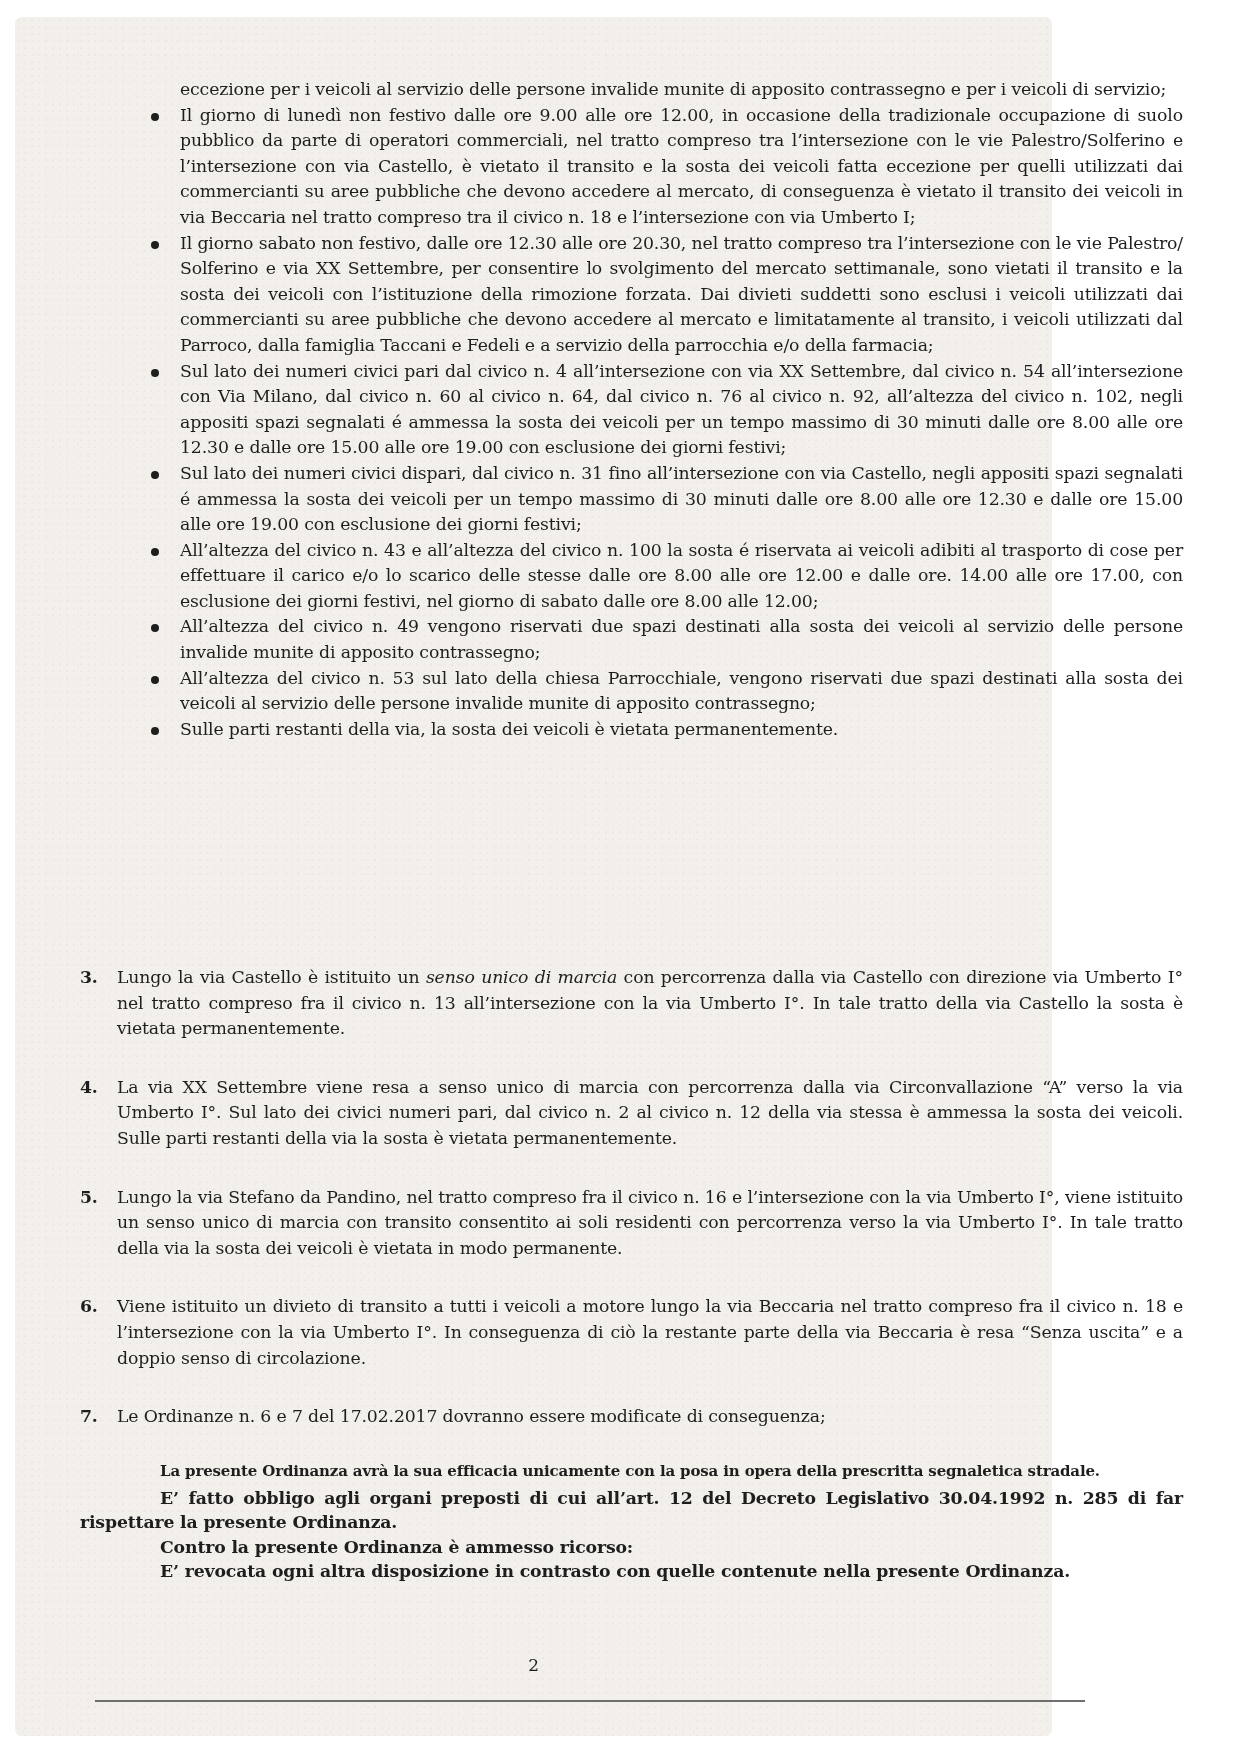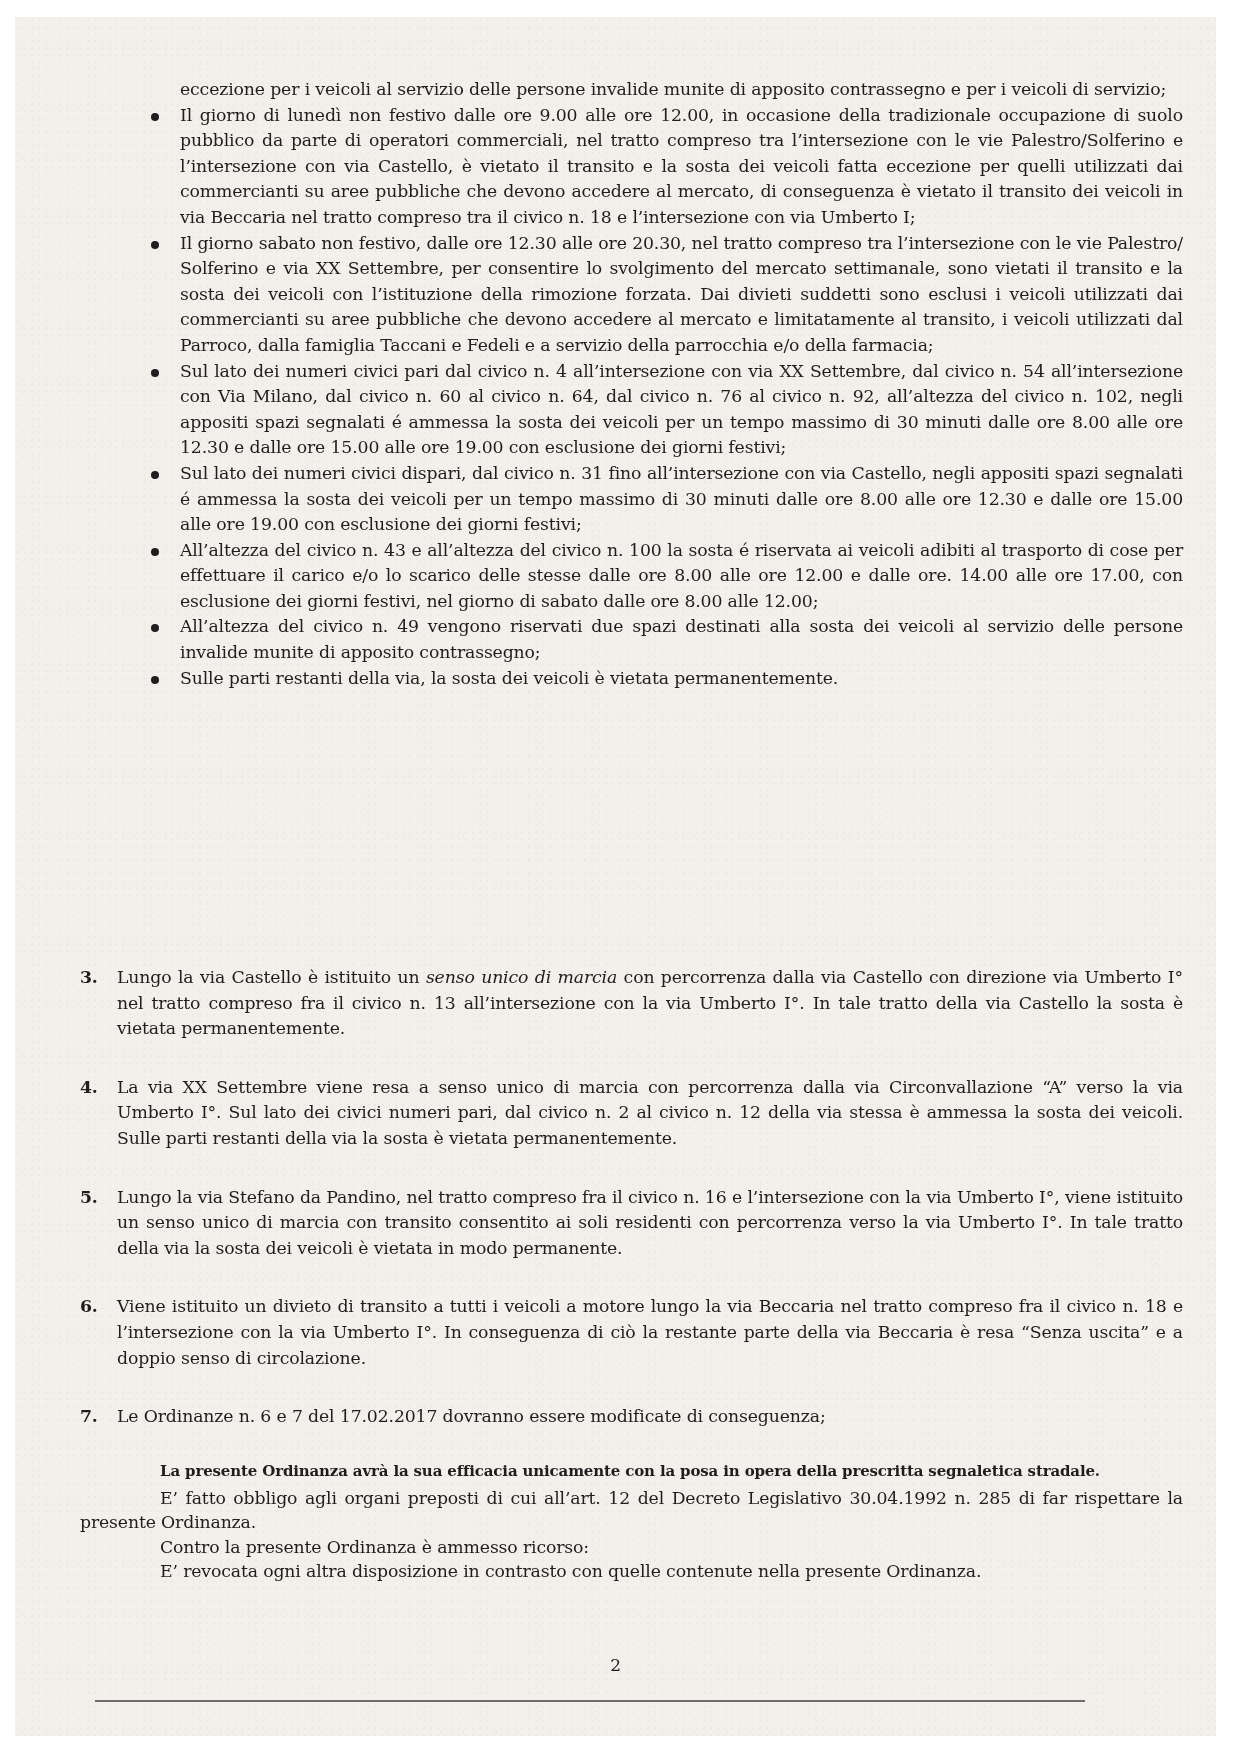--- a/index.html
+++ b/index.html
@@ -10,28 +10,29 @@
     body {
       width: 1240px;
       height: 1754px;
       position: relative;
       overflow: hidden;
     }
     .paper {
       position: absolute;
       left: 15px;
       top: 17px;
-      width: 1201px;
+      width: 1037px;
       height: 1719px;
       background: #f3f0eb;
       background-image:
         radial-gradient(rgba(0,0,0,0.035) 1px, transparent 1px),
         radial-gradient(rgba(120,100,60,0.03) 1px, transparent 1px);
       background-size: 7px 7px, 11px 13px;
       background-position: 0 0, 3px 5px;
+      border-radius: 7px;
     }
     .content {
       position: absolute;
       left: 0;
       top: 0;
       width: 100%;
       height: 100%;
       font-family: "DejaVu Serif", "Liberation Serif", serif;
       color: #1e1e1e;
       font-size: 17.3px;
@@ -90,20 +91,21 @@
     .closing {
       position: absolute;
       left: 65px;
       top: 1442px;
       width: 1103px;
     }
     .closing p {
       margin: 0;
       line-height: 24.5px;
       text-align: justify;
+      font-weight: bold;
     }
     .closing .bold-para {
       font-weight: bold;
       text-indent: 80px;
       font-size: 15px;
       margin-bottom: 2px;
     }
     .closing .indent {
       text-indent: 80px;
     }
@@ -150,20 +152,24 @@
         <span class="bullet-dot"></span>
         <span>Sul lato dei numeri civici dispari, dal civico n. 31 fino all’intersezione con via Castello, negli appositi spazi segnalati é ammessa la sosta dei veicoli per un tempo massimo di 30 minuti dalle ore 8.00 alle ore 12.30 e dalle ore 15.00 alle ore 19.00 con esclusione dei giorni festivi;</span>
       </li>
       <li class="bullet-item">
         <span class="bullet-dot"></span>
         <span>All’altezza del civico n. 43 e all’altezza del civico n. 100 la sosta é riservata ai veicoli adibiti al trasporto di cose per effettuare il carico e/o lo scarico delle stesse dalle ore 8.00 alle ore 12.00 e dalle ore. 14.00 alle ore 17.00, con esclusione dei giorni festivi, nel giorno di sabato dalle ore 8.00 alle 12.00;</span>
       </li>
       <li class="bullet-item">
         <span class="bullet-dot"></span>
         <span>All’altezza del civico n. 49 vengono riservati due spazi destinati alla sosta dei veicoli al servizio delle persone invalide munite di apposito contrassegno;</span>
+      </li>
+      <li class="bullet-item">
+        <span class="bullet-dot"></span>
+        <span>All’altezza del civico n. 53 sul lato della chiesa Parrocchiale, vengono riservati due spazi destinati alla sosta dei veicoli al servizio delle persone invalide munite di apposito contrassegno;</span>
       </li>
       <li class="bullet-item">
         <span class="bullet-dot"></span>
         <span>Sulle parti restanti della via, la sosta dei veicoli è vietata permanentemente.</span>
       </li>
     </ul>
 
     <ol class="num-list">
       <li class="num-item">
         <span class="num-marker">3.</span>

